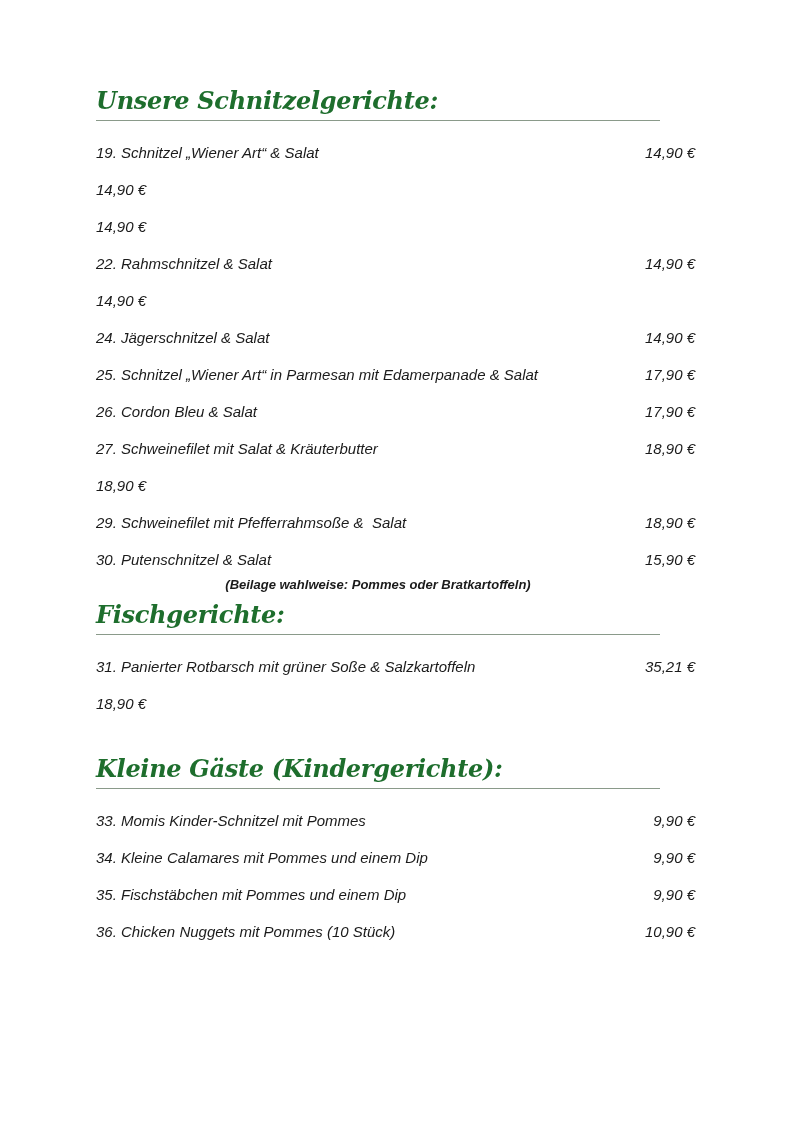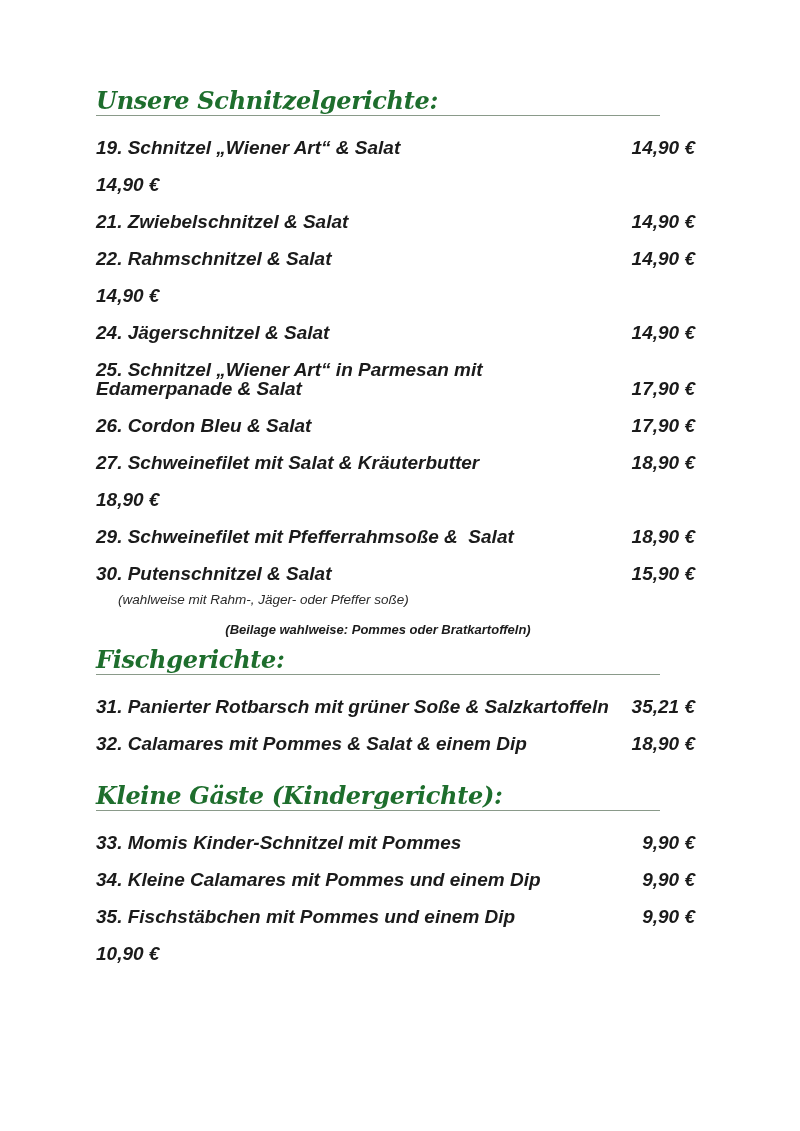--- a/index.html
+++ b/index.html
@@ -19,33 +19,34 @@
     box-sizing: border-box;
   }
   .section-heading {
     font-family: "DejaVu Serif", serif;
     font-style: italic;
     font-weight: bold;
     font-size: 24px;
     color: #1e6e2d;
     width: 564px;
     border-bottom: 1px solid #8a9a8a;
+    padding-bottom: 5px;
     margin: 0 0 22px 0;
     letter-spacing: -0.3px;
   }
   .section-heading.fisch   { margin-top: 6px; }
-  .section-heading.kinder  { margin-top: 28px; }
+  .section-heading.kinder  { margin-top: 41px; }
   .menu-row {
     display: flex;
     justify-content: space-between;
     align-items: flex-end;
     width: 599px;
     font-style: italic;
-    font-weight: bold;
-    font-size: 19px;
+    font-weight: normal;
+    font-size: 15px;
     line-height: 19px;
     margin-bottom: 18px;
   }
   .menu-row.no-gap { margin-bottom: 8px; }
   .item-label {
     white-space: pre-wrap;
     padding-right: 12px;
   }
   .item-price {
     white-space: nowrap;
@@ -75,21 +76,20 @@
   <h2 class="section-heading">Unsere Schnitzelgerichte:</h2>
 
   <div class="menu-row">
     <span class="item-label">19. Schnitzel „Wiener Art“ &amp; Salat</span>
     <span class="item-price">14,90 €</span>
   </div>
   <div class="menu-row">
     <span class="item-price">14,90 €</span>
   </div>
   <div class="menu-row">
-    <span class="item-label">21. Zwiebelschnitzel &amp; Salat</span>
     <span class="item-price">14,90 €</span>
   </div>
   <div class="menu-row">
     <span class="item-label">22. Rahmschnitzel &amp; Salat</span>
     <span class="item-price">14,90 €</span>
   </div>
   <div class="menu-row">
     <span class="item-price">14,90 €</span>
   </div>
   <div class="menu-row">
@@ -112,46 +112,45 @@
     <span class="item-price">18,90 €</span>
   </div>
   <div class="menu-row">
     <span class="item-label">29. Schweinefilet mit Pfefferrahmsoße &amp;  Salat</span>
     <span class="item-price">18,90 €</span>
   </div>
   <div class="menu-row no-gap">
     <span class="item-label">30. Putenschnitzel &amp; Salat</span>
     <span class="item-price">15,90 €</span>
   </div>
-  <div class="sub-note">(wahlweise mit Rahm-, Jäger- oder Pfeffer soße)</div>
 
   <div class="footer-note">(Beilage wahlweise: Pommes oder Bratkartoffeln)</div>
 
   <h2 class="section-heading fisch">Fischgerichte:</h2>
 
   <div class="menu-row">
     <span class="item-label">31. Panierter Rotbarsch mit grüner Soße &amp; Salzkartoffeln</span>
     <span class="item-price">35,21 €</span>
   </div>
   <div class="menu-row">
-    <span class="item-label">32. Calamares mit Pommes &amp; Salat &amp; einem Dip</span>
     <span class="item-price">18,90 €</span>
   </div>
 
   <h2 class="section-heading kinder">Kleine Gäste (Kindergerichte):</h2>
 
   <div class="menu-row">
     <span class="item-label">33. Momis Kinder-Schnitzel mit Pommes</span>
     <span class="item-price">9,90 €</span>
   </div>
   <div class="menu-row">
     <span class="item-label">34. Kleine Calamares mit Pommes und einem Dip</span>
     <span class="item-price">9,90 €</span>
   </div>
   <div class="menu-row">
     <span class="item-label">35. Fischstäbchen mit Pommes und einem Dip</span>
     <span class="item-price">9,90 €</span>
   </div>
   <div class="menu-row">
+    <span class="item-label">36. Chicken Nuggets mit Pommes (10 Stück)</span>
     <span class="item-price">10,90 €</span>
   </div>
 
 </div>
 
 </body></html>

